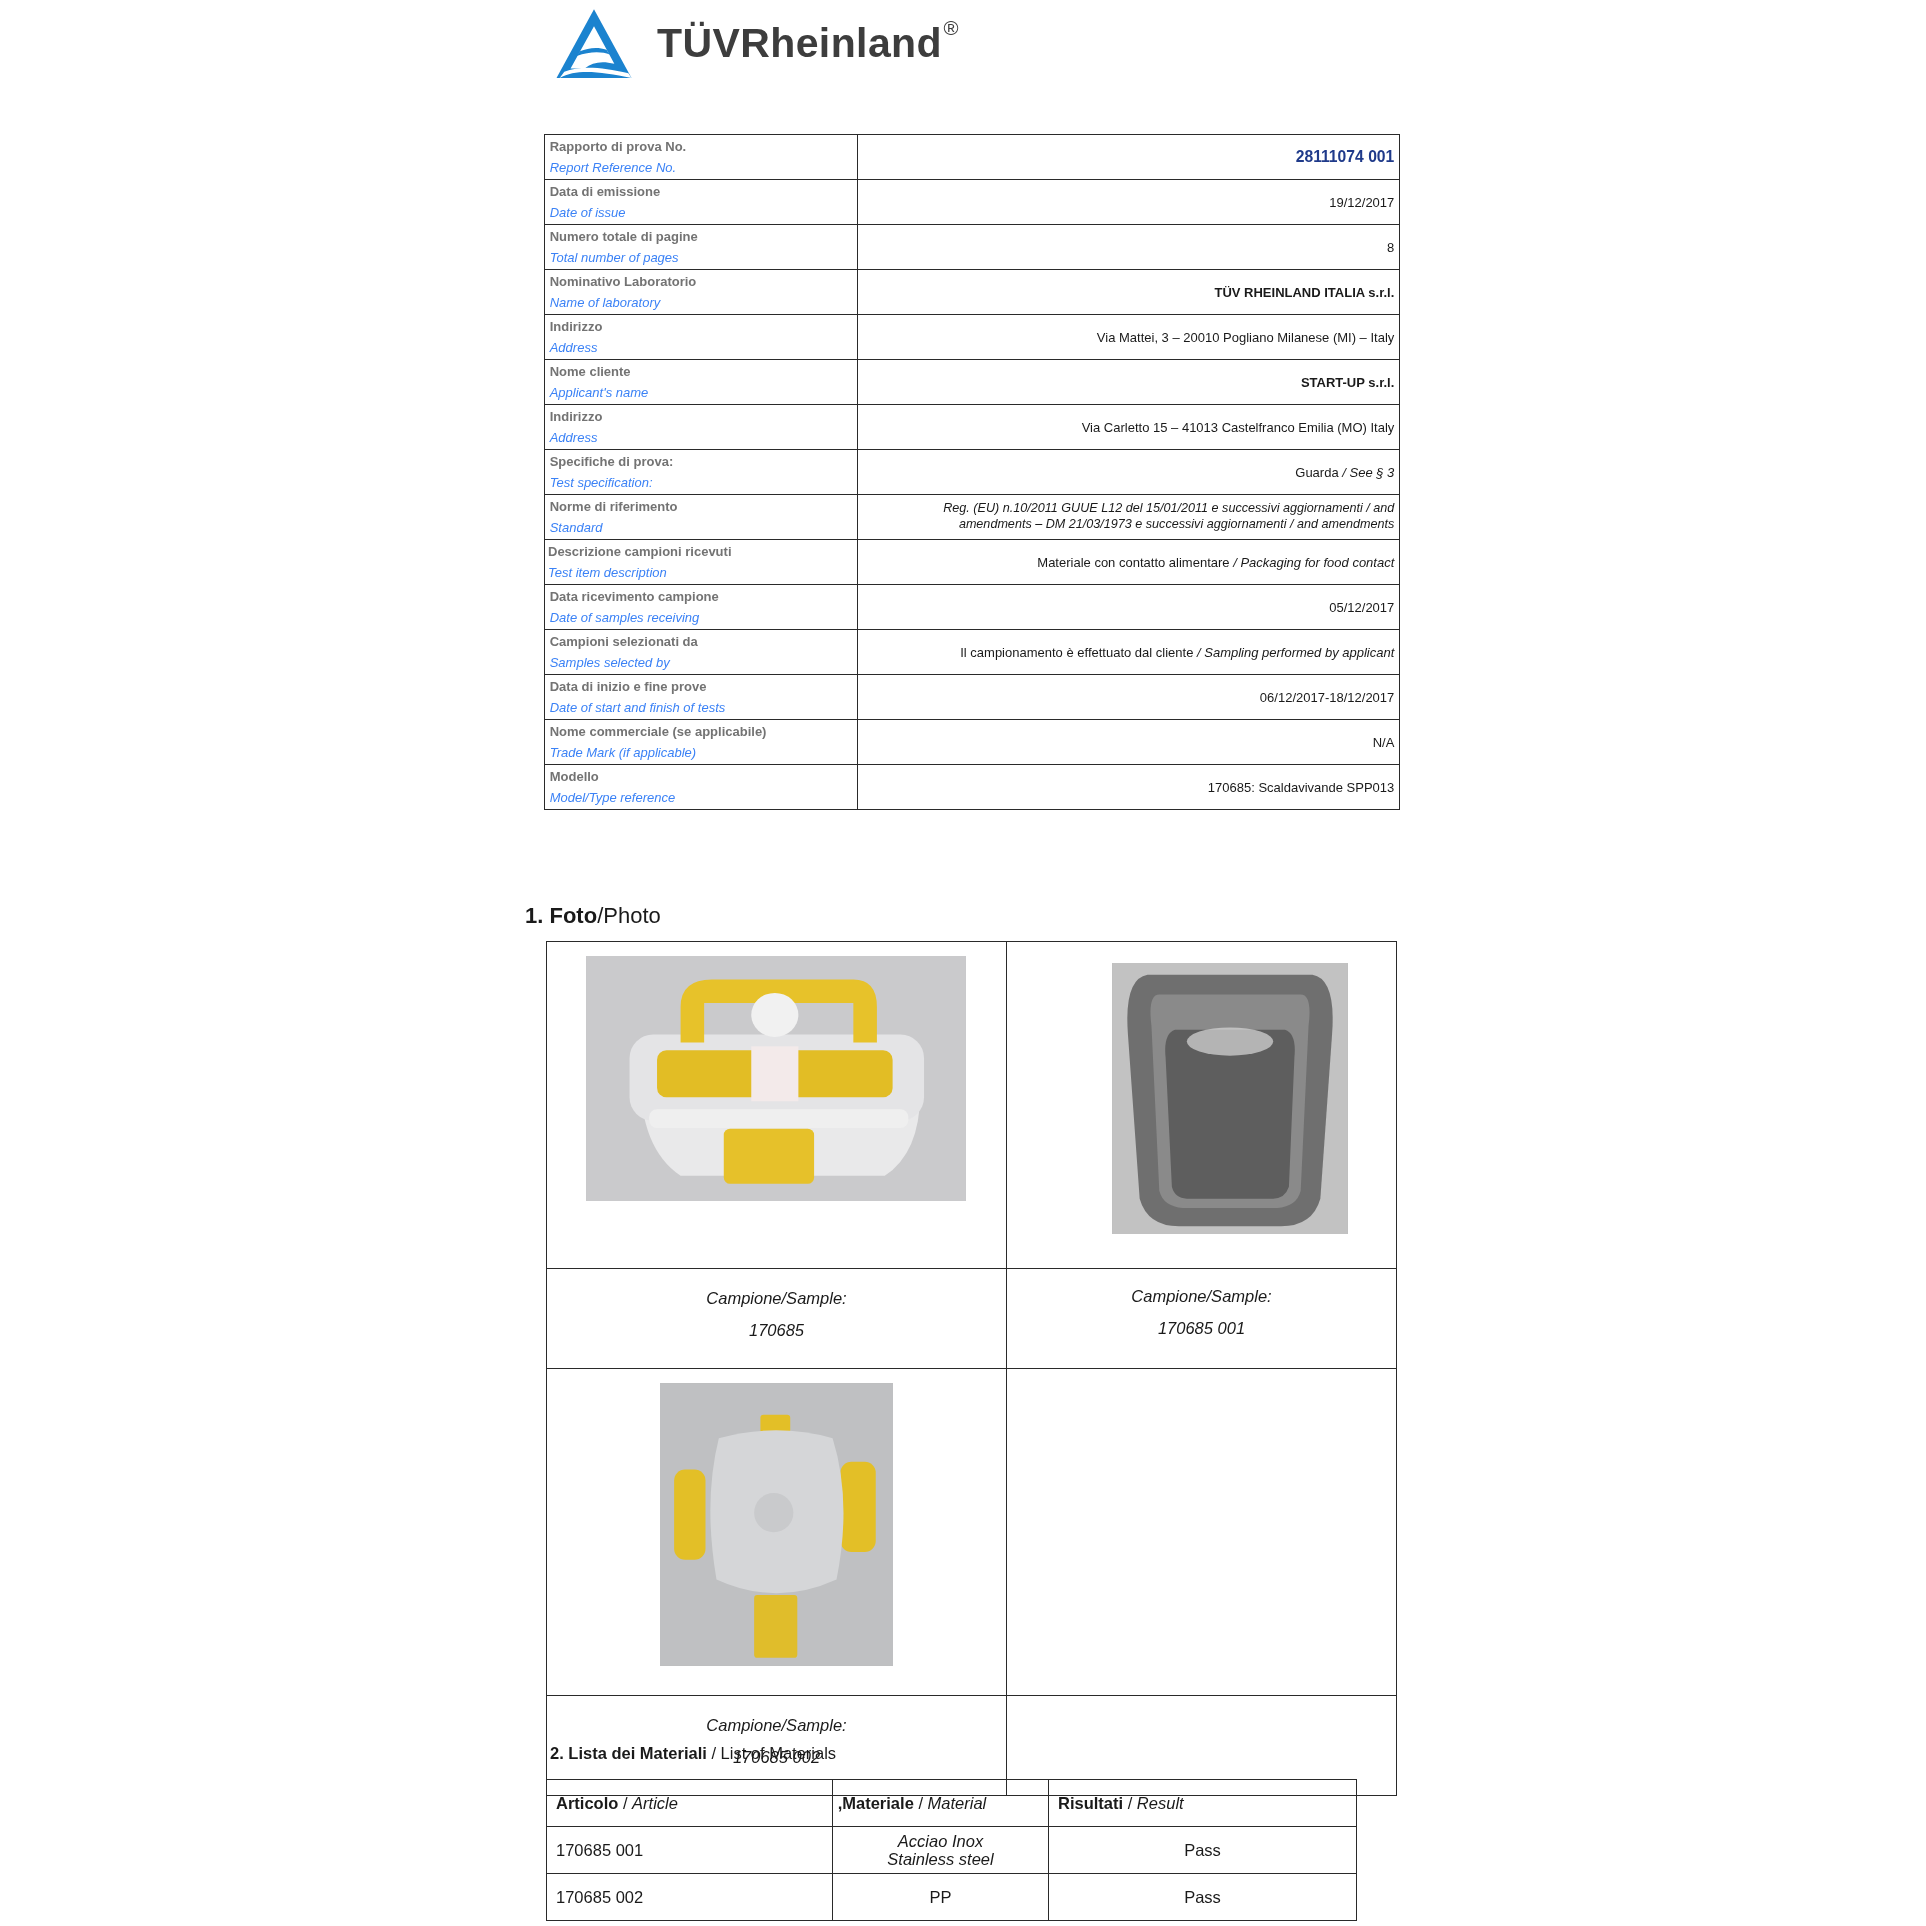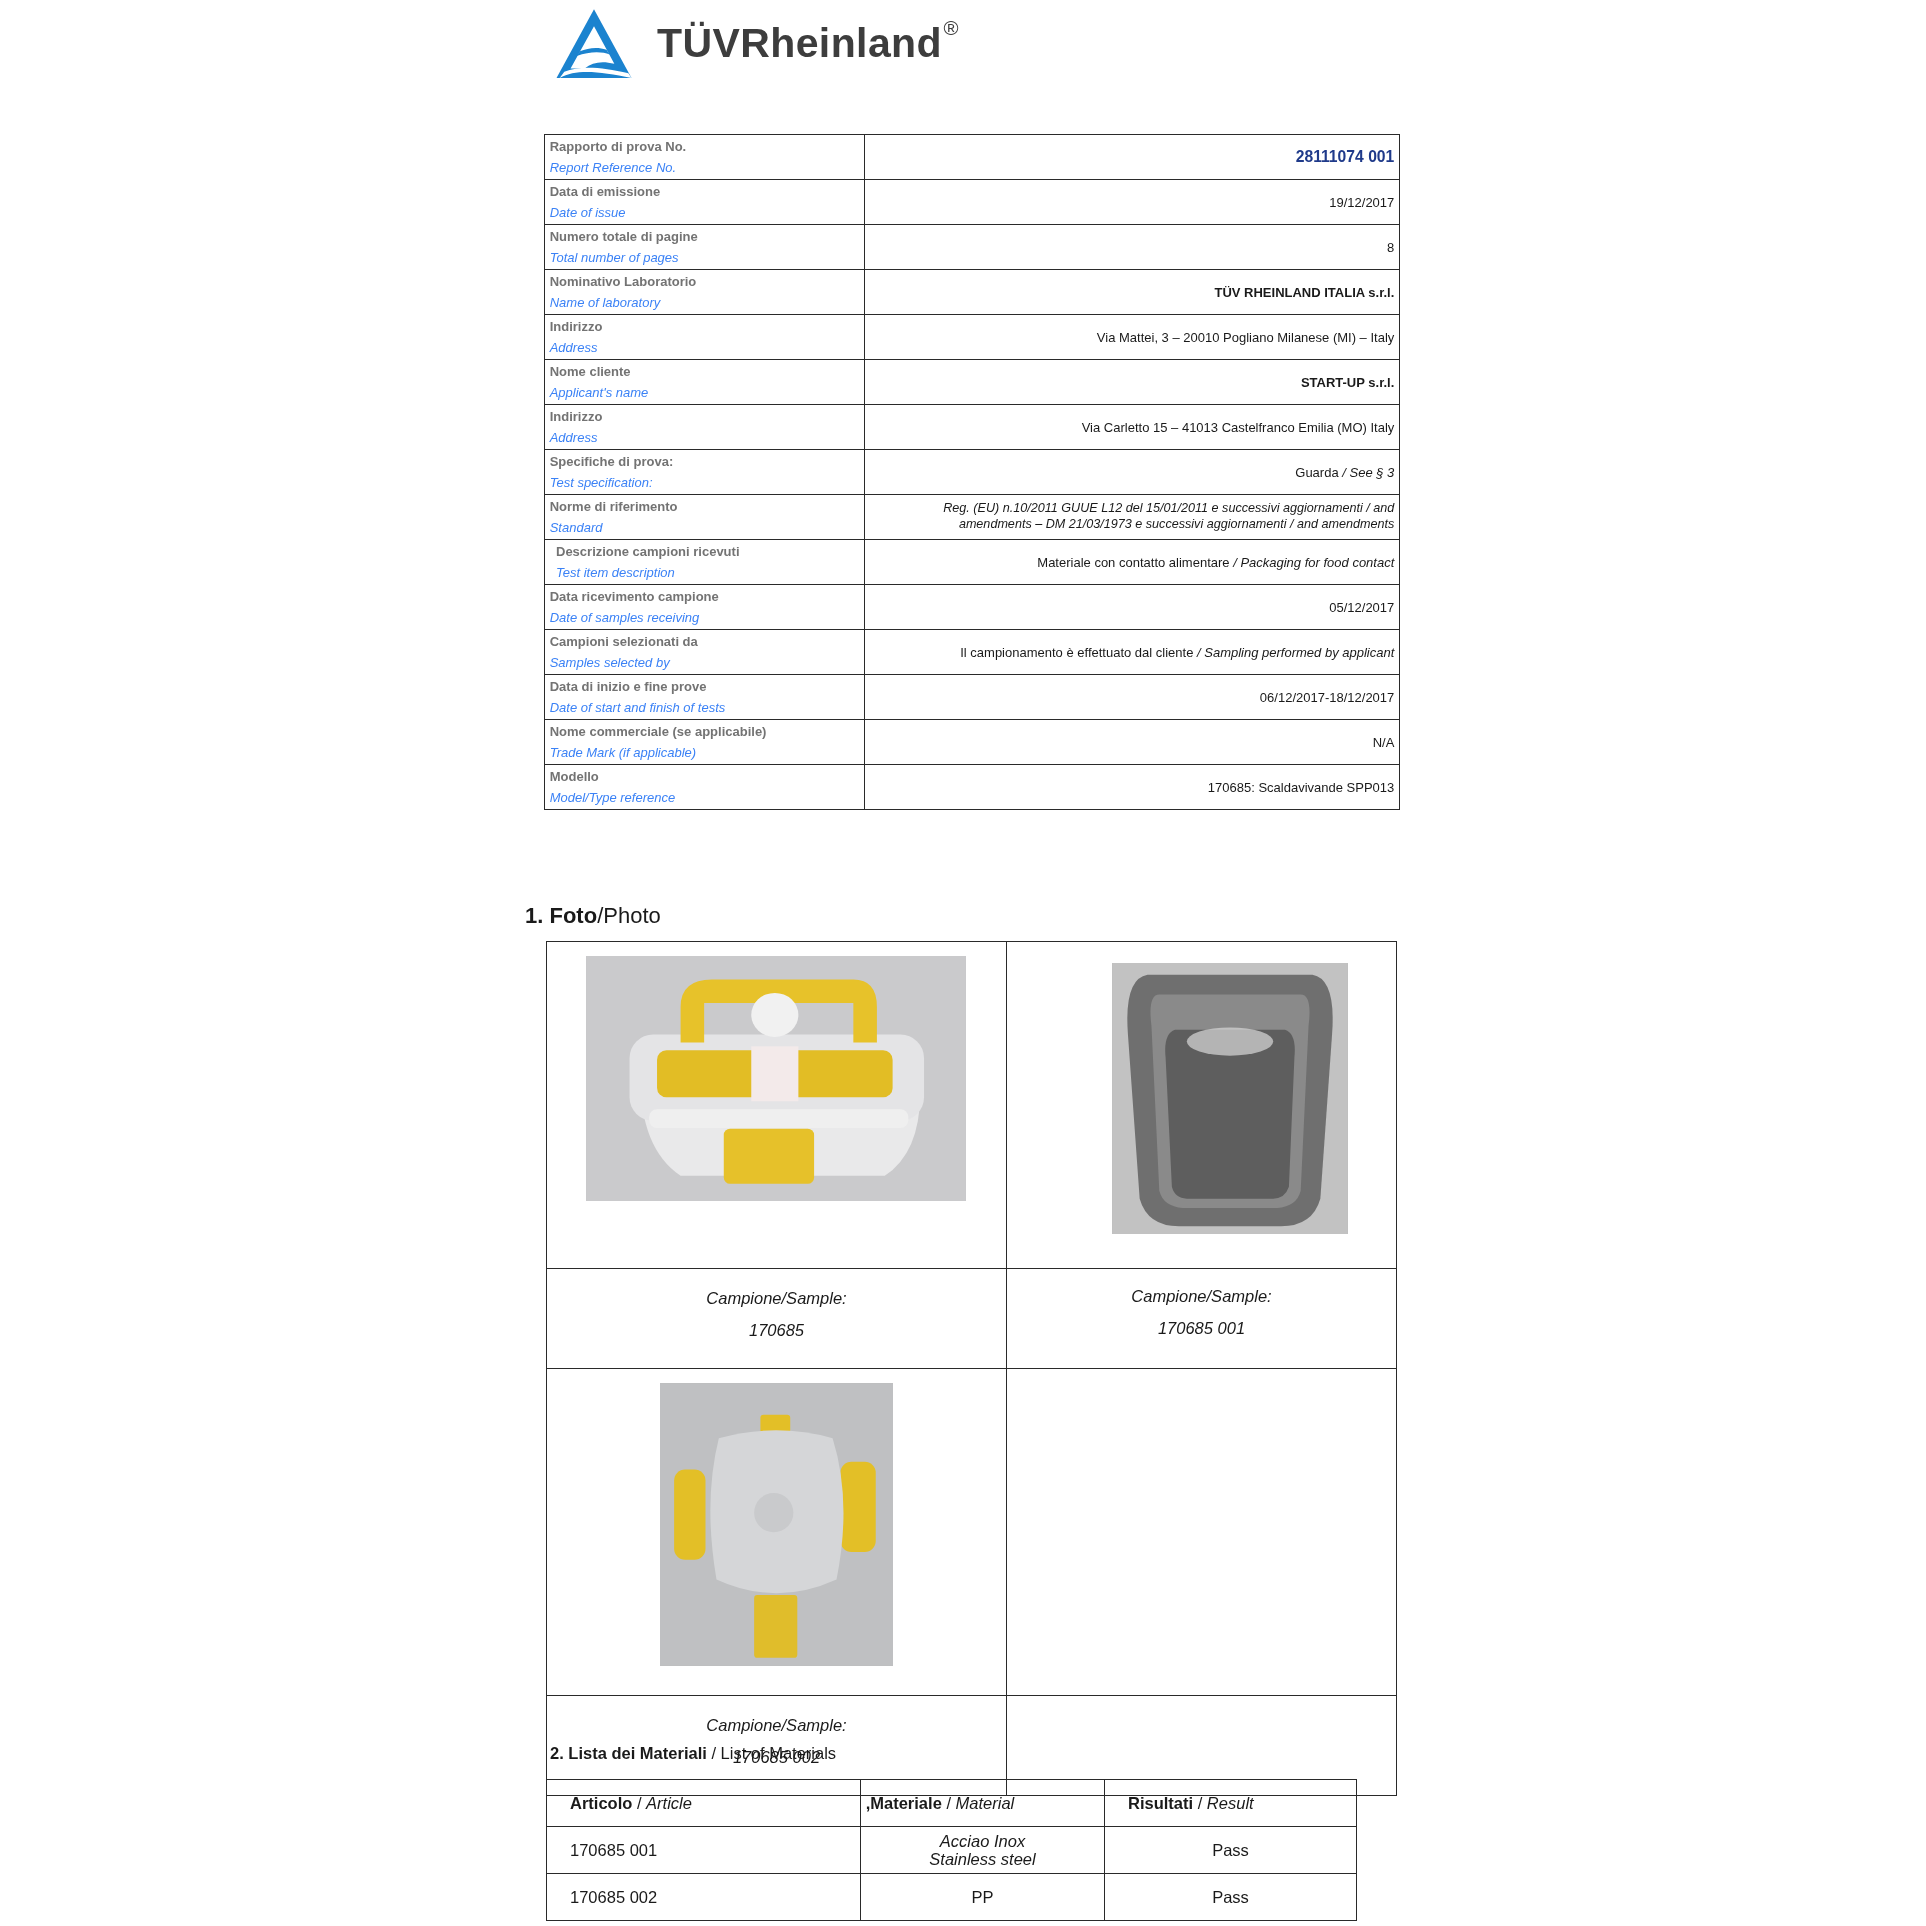--- a/index.html
+++ b/index.html
@@ -40,21 +40,21 @@
   .photos .capcell .cap { display:block; margin-top:7.9px; }
   .photos .capcell .num { display:block; margin-top:13px; }
 
   .ph { position:absolute; }
   .ph1 { left:27px; top:1.6px; width:380px; height:245px; background:#c8c8ca; }
   .ph2 { left:93px; top:9.4px; width:236px; height:271px; background:#b8b8b8; }
   .ph3 { left:101px; top:1.6px; width:233px; height:283px; background:#bbbcbe; }
 
   
   .mat { position:absolute; left:546px; top:1779px; width:811px; }
-  .mat td { border:1.6px solid #2a2a2a; font-size:16.5px; height:46px; vertical-align:middle; padding:0 23px;margin-left:44px; }
+  .mat td { border:1.6px solid #2a2a2a; font-size:16.5px; height:46px; vertical-align:middle; padding:0 9px;margin-left:44px; }
   .mat td.a { width:267px; }
   .mat td.m { width:197px; text-align:center; }
   .mat td.r { text-align:center; }
   .mat tr.hdr td { text-align:left; }
   .mat .hb { font-weight:bold; }
   .mat .hi { font-style:italic; }
   .mat .mi { font-style:italic; display:block; line-height:18px; }
 </style>
 </head>
 <body>
@@ -130,21 +130,21 @@
     <td class="lbl">
           <span class="bd">Norme di riferimento</span>
           <span class="it">Standard</span>
         </td>
     <td class="val">
           <span class="small" style="display:block">Reg. (EU) n.10/2011 GUUE L12 del 15/01/2011 e successivi aggiornamenti / and</span>
           <span class="small" style="display:block">amendments – DM 21/03/1973 e successivi aggiornamenti / and amendments</span>
         </td>
   </tr>
   <tr>
-    <td class="lbl" style="padding-left:11px">
+    <td class="lbl" style="padding-left:3px">
           <span class="bd">Descrizione campioni ricevuti</span>
           <span class="it">Test item description</span>
         </td>
     <td class="val" style="padding-left:9.4px"><span>Materiale con contatto alimentare</span><span class="val-it"> / </span><span class="val-it">Packaging for food contact</span></td>
   </tr>
   <tr>
     <td class="lbl">
           <span class="bd">Data ricevimento campione</span>
           <span class="it">Date of samples receiving</span>
         </td>

